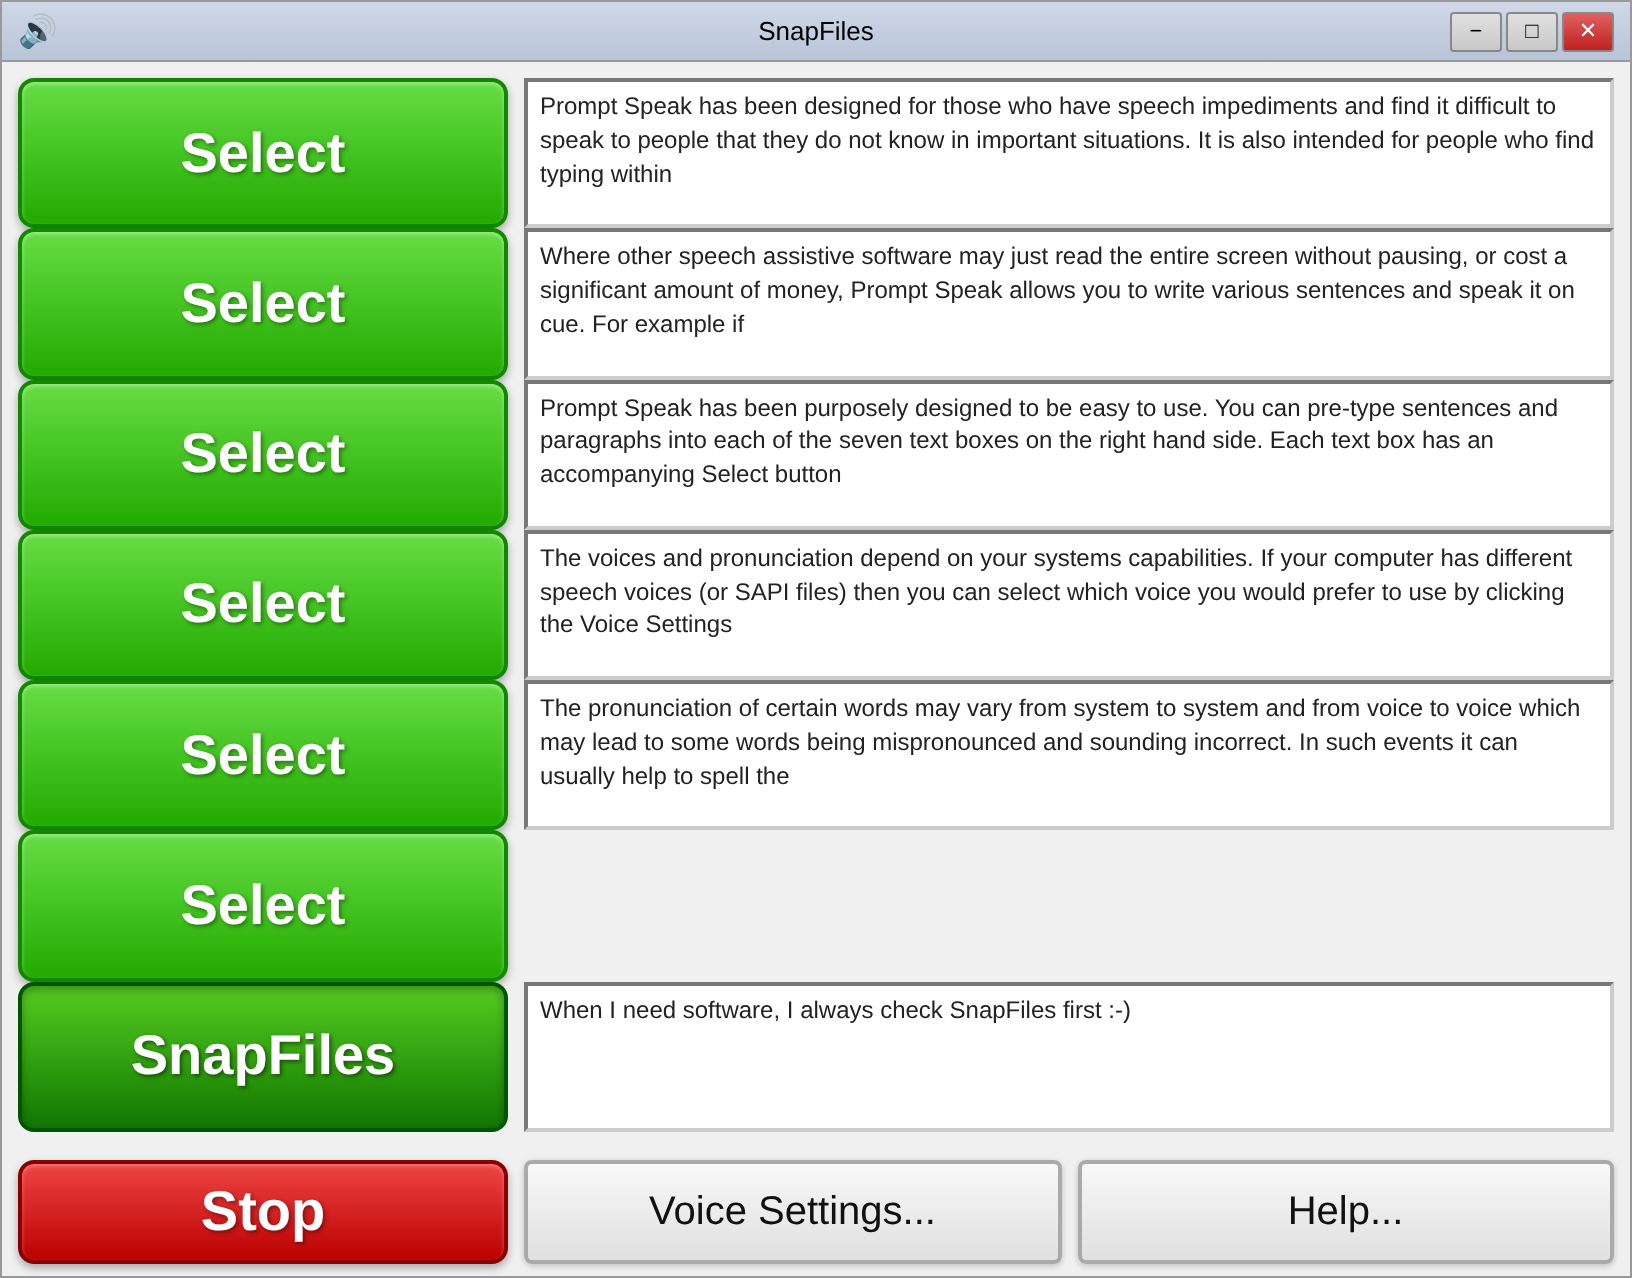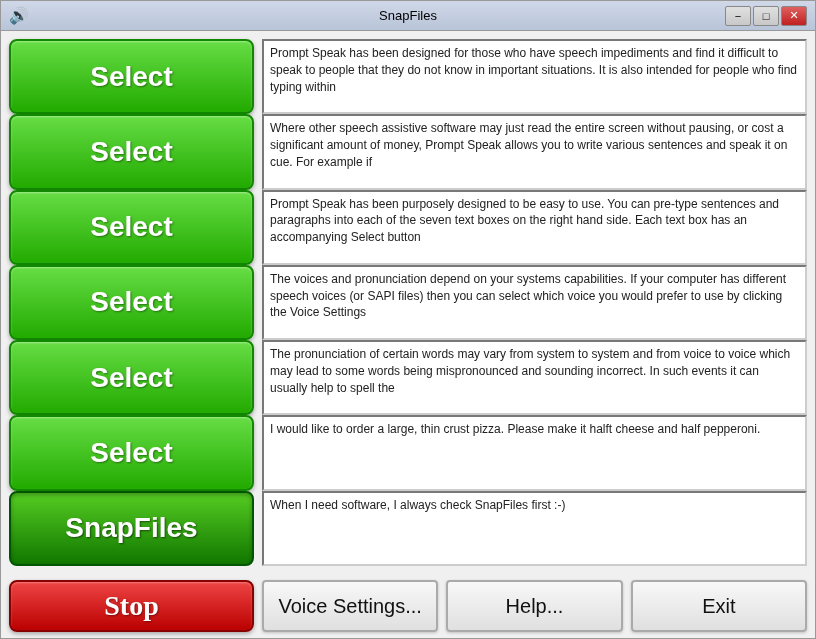--- a/index.html
+++ b/index.html
@@ -153,21 +153,20 @@
       height: 52px;
       background: linear-gradient(to bottom, #ee4444, #bb0000);
       border: 2px solid #880000;
       border-radius: 8px;
       color: white;
       font-size: 28px;
       font-weight: bold;
       cursor: pointer;
       text-shadow: 1px 1px 2px rgba(0,0,0,0.4);
       box-shadow: inset 0 1px 2px rgba(255,255,255,0.3), 0 2px 4px rgba(0,0,0,0.3);
-      font-family: Liberation Serif, serif;
     }
 
     .action-btn {
       flex: 1;
       height: 52px;
       background: linear-gradient(to bottom, #f8f8f8, #e0e0e0);
       border: 2px solid #aaa;
       border-radius: 4px;
       font-size: 20px;
       font-weight: normal;
@@ -222,33 +221,29 @@
 
     <div class="row">
       <button class="select-btn">Select</button>
       <div class="text-area-wrapper">
         <textarea class="text-box" style="">The pronunciation of certain words may vary from system to system and from voice to voice which may lead to some words being mispronounced and sounding incorrect. In such events it can usually help to spell the</textarea>
       </div>
     </div>
 
     <div class="row">
       <button class="select-btn">Select</button>
-      <div class="text-area-wrapper">
-        <textarea class="text-box" style="">I would like to order a large, thin crust pizza. Please make it halft cheese and half pepperoni.</textarea>
-      </div>
     </div>
 
     <div class="row">
       <button class="selected-btn">SnapFiles</button>
       <div class="text-area-wrapper">
         <textarea class="text-box" style="">When I need software, I always check SnapFiles first :-)</textarea>
       </div>
     </div>
 
   </div>
 
   <div class="bottom-bar">
     <button class="stop-btn">Stop</button>
     <button class="action-btn">Voice Settings...</button>
     <button class="action-btn">Help...</button>
-    <button class="action-btn">Exit</button>
   </div>
 </div>
 
 </body></html>

